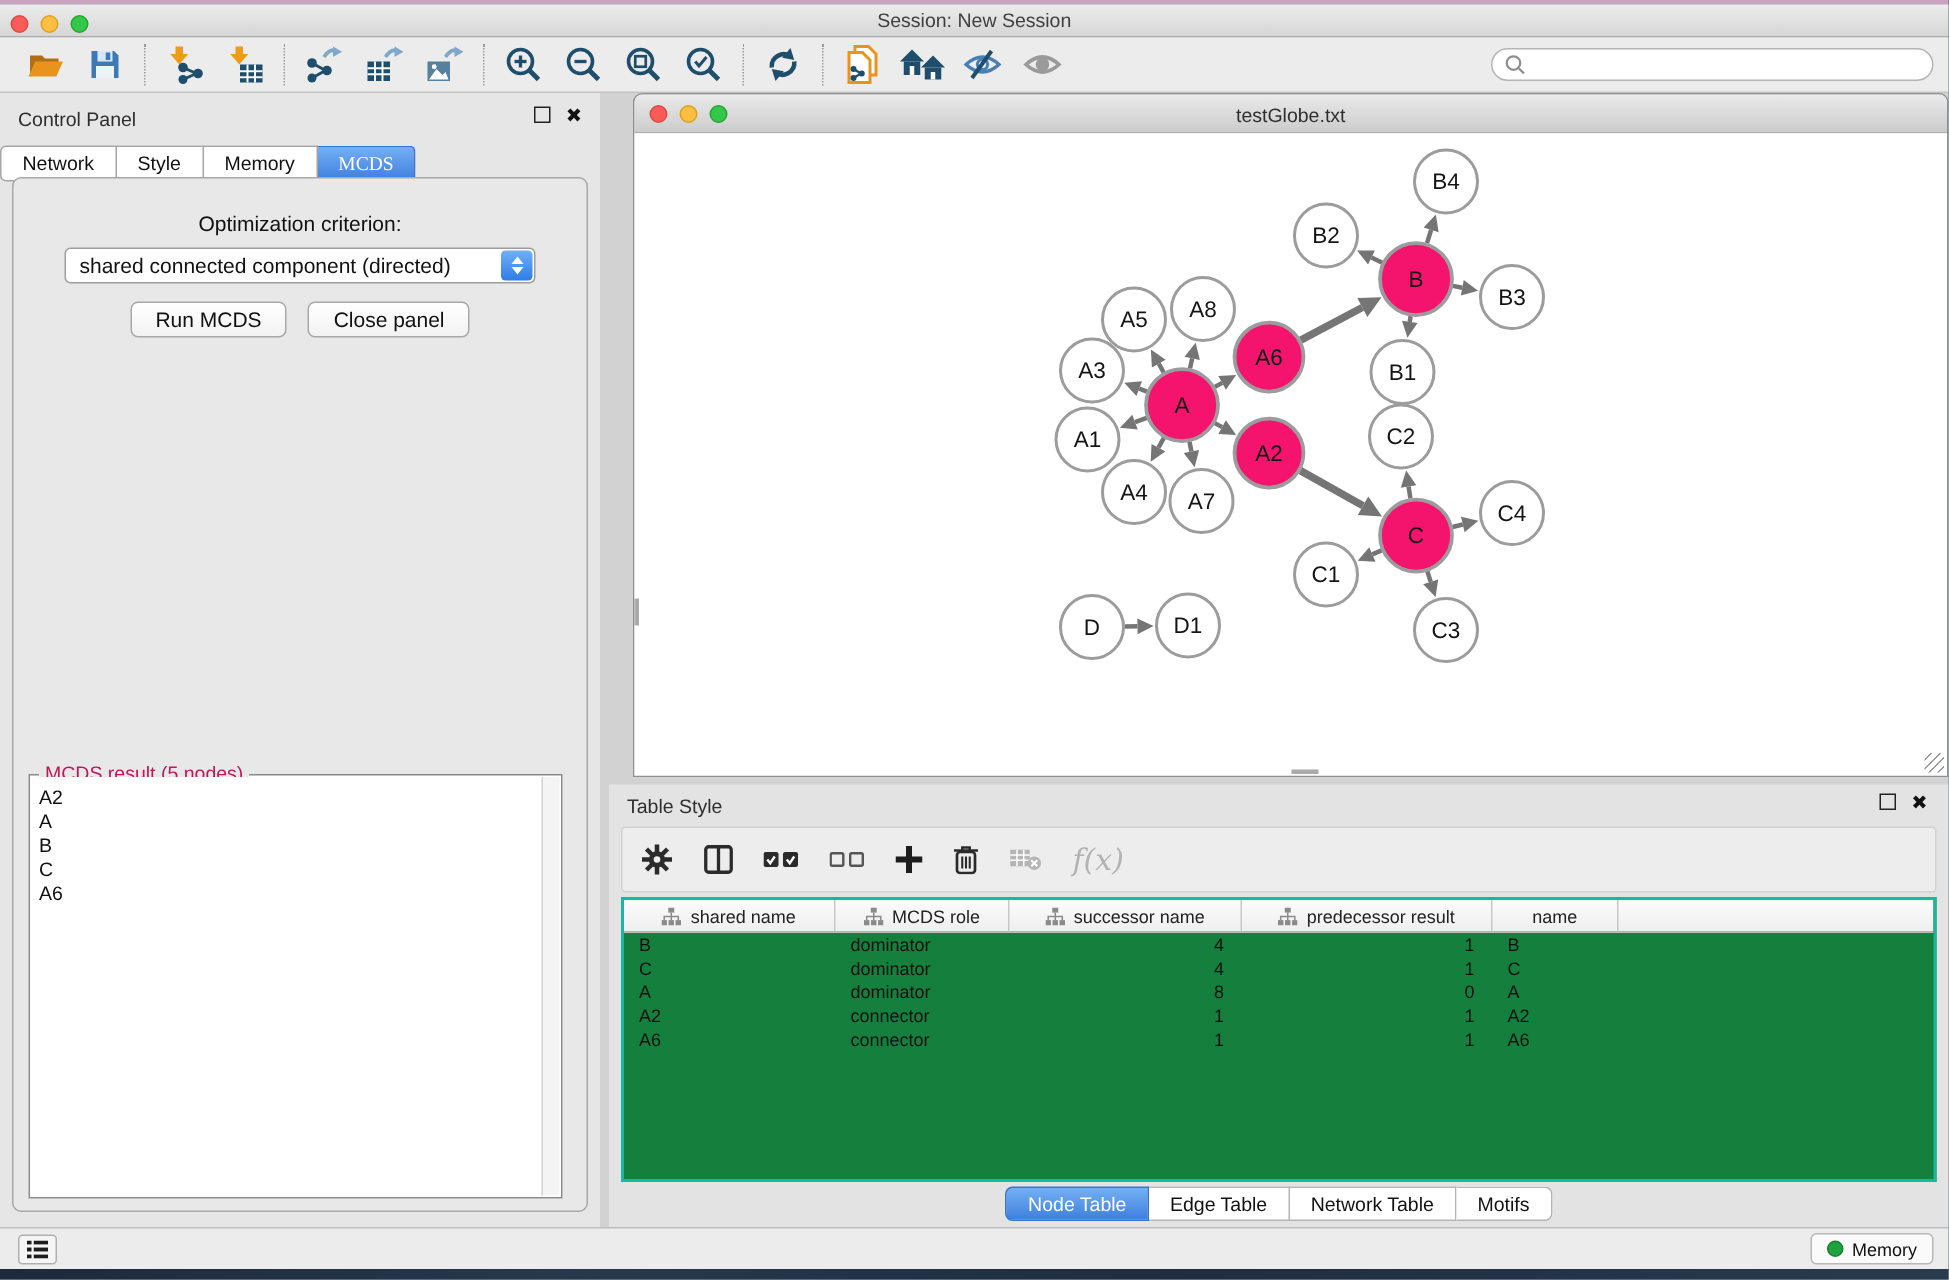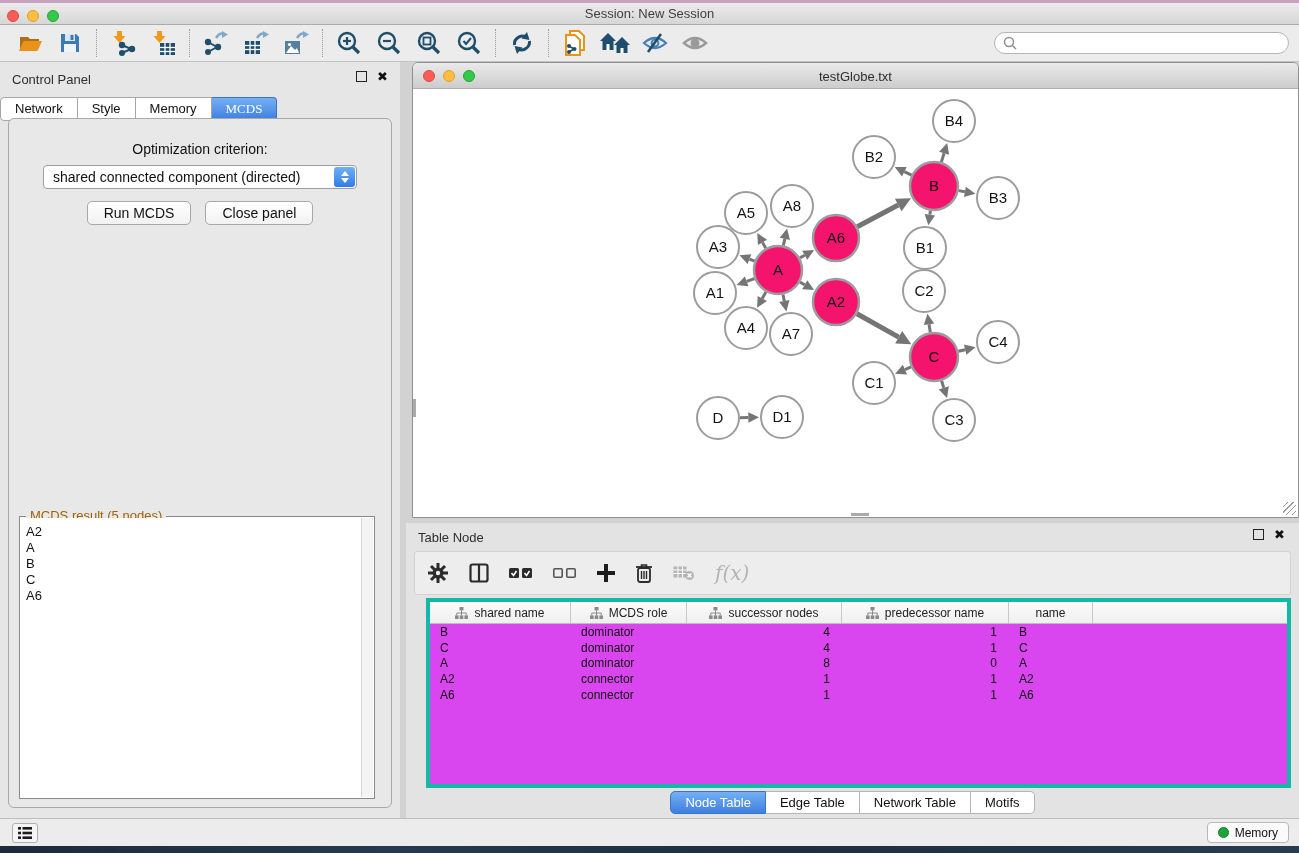--- a/index.html
+++ b/index.html
@@ -61,30 +61,30 @@
   .chev { width:0; height:0; border-left:4px solid transparent; border-right:4px solid transparent; }
   .chev.up { border-bottom:5px solid #fff; }
   .chev.dn { border-top:5px solid #fff; }
   .btn-row { display:flex; justify-content:center; gap:14px; margin-top:12px; }
   .mac-btn { background:linear-gradient(#ffffff,#f2f2f2); border:1px solid #a8a8a8; border-radius:5px;
     font-size:14px; color:#111; padding:3px 16px; font-family:"Liberation Sans",sans-serif; }
 
   .result-group { position:absolute; left:10px; right:16px; top:397px; bottom:8px;
     border:1px solid #8a8a8a; background:#fff; }
   .result-title { position:absolute; left:6px; top:-9px; background:#e8e8e8; padding:0 4px;
-    font-size:13px; color:#a16207; }
+    font-size:13px; color:#be185d; }
   .result-list { position:absolute; inset:1px 13px 1px 1px; background:#fff; overflow:hidden;
     font-size:13px; color:#111; padding:6px 0 0 5px; line-height:16px; }
   .result-scroll { position:absolute; top:1px; bottom:1px; right:1px; width:12px;
     background:#f4f4f4; border-left:1px solid #d6d6d6; }
 
   
   .workspace { position:absolute; left:400px; top:59px; right:0; bottom:28px; background:#d2d2d2; }
 
-  .net-frame { position:absolute; left:12px; top:0; right:0; height:456px;
+  .net-frame { position:absolute; left:22px; top:0; right:0; height:456px;
     border:1px solid #8f8f8f; border-radius:6px 6px 0 0; background:#fff; }
   .net-titlebar { height:26px; background:linear-gradient(#eaeaea,#cccccc);
     border-bottom:1px solid #afafaf; border-radius:5px 5px 0 0; position:relative; }
   .net-titlebar .title { position:absolute; left:0; right:0; top:6px; text-align:center;
     font-size:13px; color:#2e2e2e; }
   .net-titlebar .lights { left:10px; top:7px; }
   .net-canvas { position:absolute; left:0; right:0; top:26px; bottom:0; background:#fff; overflow:hidden; }
   .scroll-nub-left { position:absolute; left:0; top:336px; width:3px; height:18px; background:#aaa; }
   .scroll-nub-bottom { position:absolute; left:438px; bottom:1px; width:18px; height:3px; background:#aaa; }
   .resize-grip { position:absolute; right:2px; bottom:2px; width:13px; height:13px;
@@ -93,22 +93,22 @@
   
   .table-panel { position:absolute; left:6px; top:461px; right:0; bottom:0; background:#e3e3e3; }
   .table-panel .panel-head { left:12px; top:7px; }
   .table-panel .panel-ctl { right:14px; top:6px; }
   .tp-toolbar { position:absolute; left:8px; right:8px; top:28px; height:44px; background:#ededed;
     border:1px solid #d2d2d2; border-radius:3px; display:flex; align-items:center; padding:0 12px; gap:20px; }
   .tp-ico { display:flex; align-items:center; justify-content:center; }
   .fx-label { font-family:"DejaVu Serif","Liberation Serif",serif; font-style:italic;
     font-size:20px; color:#b3b3b3; }
 
-  .tp-table { position:absolute; left:8px; right:8px; top:75px; bottom:30px; background:#d946ef;
-    border:4px solid #14b8a6; overflow:hidden;margin-left:12px; }
+  .tp-table { position:absolute; left:8px; right:8px; top:75px; bottom:30px; background:#15803d;
+    border:2px solid #14b8a6; overflow:hidden; }
   .tp-header { display:flex; height:22px; background:linear-gradient(#fbfbfb,#efefef);
     border-bottom:1px solid #bdbdbd; }
   .th-cell { display:flex; align-items:center; justify-content:center; gap:6px; font-size:12px;
     color:#222; border-right:1px solid #c8c8c8; height:100%; }
   .tp-row { display:flex; height:15.7px; align-items:center; font-size:12px; color:#111; }
   .td-cell { white-space:nowrap; overflow:hidden; }
 
   .tp-tabs { position:absolute; left:0; right:0; bottom:4px; display:flex; justify-content:center; }
   .tp-tab { font-size:13px; padding:3px 14px; background:#fff; border:1px solid #b5b5b5;
     border-left:none; color:#111; }
@@ -442,21 +442,21 @@
             <circle cx="369" cy="328" r="21" fill="#ffffff" stroke="#9c9c9c" stroke-width="2"></circle>
             <text x="369" y="333" text-anchor="middle" font-size="15" fill="#141414" font-family="&quot;Liberation Sans&quot;,sans-serif">D1</text>
           </svg>
         <div class="scroll-nub-bottom"></div>
         <div class="resize-grip"></div>
       </div>
       <div class="scroll-nub-left"></div>
     </div>
 
     <div class="table-panel">
-      <div class="panel-head">Table Node</div>
+      <div class="panel-head">Table Style</div>
       <div class="panel-ctl">
         <span class="float-glyph"></span>
         <span class="close-glyph">✖</span>
       </div>
 
       <div class="tp-toolbar">
         <span class="tp-ico">
           <svg width="22" height="22" viewBox="0 0 22 22">
             <g stroke="#2b2b2b" stroke-width="3">
               <line x1="11" y1="1" x2="11" y2="6"></line>
@@ -564,35 +564,35 @@
                 <g fill="#8a8a8a">
                   <rect x="4.5" y="0" width="4" height="3.4"></rect>
                   <rect x="0" y="8.4" width="3.6" height="3.6"></rect>
                   <rect x="4.7" y="8.4" width="3.6" height="3.6"></rect>
                   <rect x="9.4" y="8.4" width="3.6" height="3.6"></rect>
                 </g>
                 <g stroke="#8a8a8a" stroke-width="1" fill="none">
                   <path d="M6.5 3.4 V6 M1.8 8.4 V6 H11.2 V8.4 M6.5 6 V8.4"></path>
                 </g>
               </svg>
-              <span>successor nodes</span>
+              <span>successor name</span>
             </div>
             <div class="th-cell" style="width: 167px;">
               <svg width="13" height="12" viewBox="0 0 13 12">
                 <g fill="#8a8a8a">
                   <rect x="4.5" y="0" width="4" height="3.4"></rect>
                   <rect x="0" y="8.4" width="3.6" height="3.6"></rect>
                   <rect x="4.7" y="8.4" width="3.6" height="3.6"></rect>
                   <rect x="9.4" y="8.4" width="3.6" height="3.6"></rect>
                 </g>
                 <g stroke="#8a8a8a" stroke-width="1" fill="none">
                   <path d="M6.5 3.4 V6 M1.8 8.4 V6 H11.2 V8.4 M6.5 6 V8.4"></path>
                 </g>
               </svg>
-              <span>predecessor name</span>
+              <span>predecessor result</span>
             </div>
             <div class="th-cell" style="width: 84px;">
               <span>name</span>
             </div>
             <div class="th-cell" style="flex: 1 1 0%; border-right: none;"></div>
           </div>
         <div class="tp-rows">
             <div class="tp-row">
               <div class="td-cell" style="width: 141px; text-align: left; padding: 0px 0px 0px 10px;">B</div>
               <div class="td-cell" style="width: 116px; text-align: left; padding: 0px 0px 0px 10px;">dominator</div>

